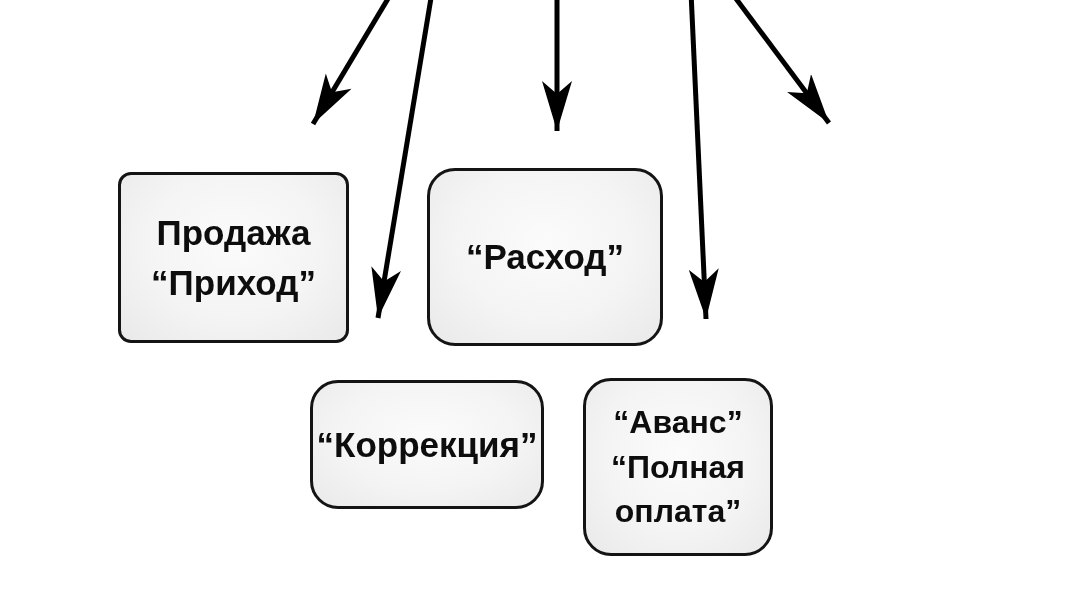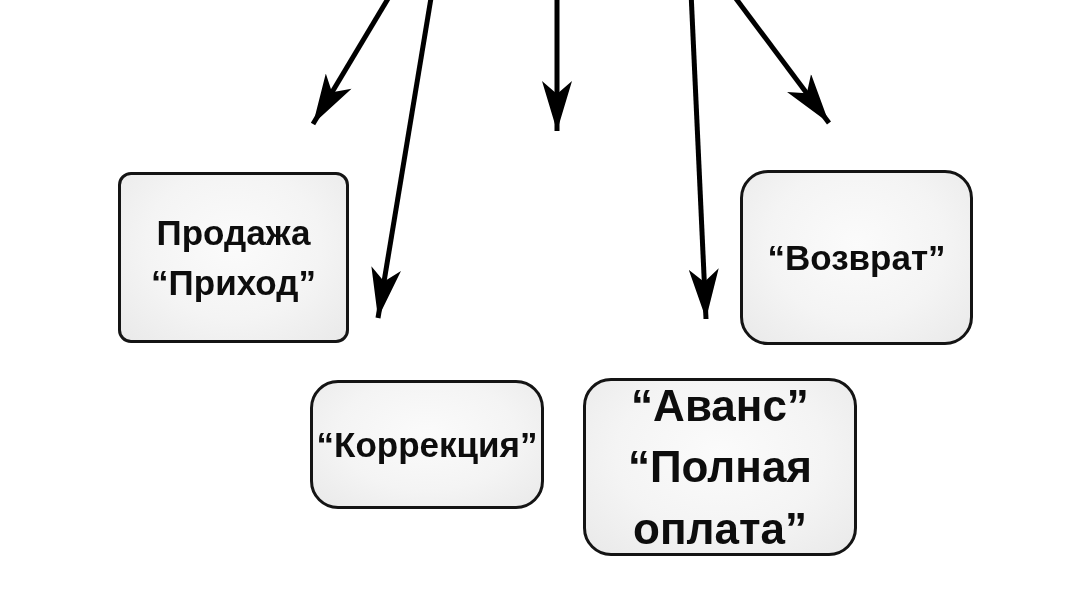--- a/index.html
+++ b/index.html
@@ -39,21 +39,21 @@
     line-height: 1.42;
     padding: 0 6px;
   }
   .node-label {
     white-space: pre-line;
   }
   #node-prihod     { left: 118px; top: 172px; width: 231px; height: 171px; border-radius: 13px; }
   #node-rashod     { left: 427px; top: 168px; width: 236px; height: 178px; }
   #node-vozvrat    { left: 740px; top: 170px; width: 233px; height: 175px; }
   #node-korrektsiya{ left: 268px; top: 380px; width: 234px; height: 129px; margin-left: 42px; }
-  #node-avans      { left: 583px; top: 378px; width: 274px; height: 178px; font-size: 44px; line-height: 1.4; }
+  #node-avans      { left: 583px; top: 378px; width: 190px; height: 178px; font-size: 32px; line-height: 1.4; }
 </style>
 </head>
 <body>
 
 <div class="stage">
 
   <svg id="arrow-svg" class="arrow-layer" viewBox="0 0 1088 614" xmlns="http://www.w3.org/2000/svg">
     <defs>
       <marker id="ah" viewBox="0 0 10 6" refX="10" refY="3" markerWidth="52" markerHeight="30" markerUnits="userSpaceOnUse" orient="auto">
         <path d="M0,0 L10,3 L0,6 L2.6,3 Z" fill="#000000"></path>
@@ -64,24 +64,24 @@
       <line x1="557" y1="-8" x2="557" y2="131" stroke="#000000" stroke-width="5" marker-end="url(#ah)"></line>
       <line x1="691" y1="-8" x2="706" y2="319" stroke="#000000" stroke-width="5" marker-end="url(#ah)"></line>
       <line x1="731" y1="-8" x2="829" y2="123" stroke="#000000" stroke-width="5" marker-end="url(#ah)"></line>
     </svg>
 
   <div class="node" id="node-prihod">
     <span class="node-label">Продажа
 “Приход”</span>
   </div>
 
+  <div class="node" id="node-rashod">
+    <span class="node-label">“Расход”</span>
+  </div>
 
-  <div class="node" id="node-vozvrat">
-    <span class="node-label">“Возврат”</span>
-  </div>
 
   <div class="node" id="node-korrektsiya">
     <span class="node-label">“Коррекция”</span>
   </div>
 
   <div class="node" id="node-avans">
     <span class="node-label">“Аванс”
 “Полная
 оплата”</span>
   </div>

